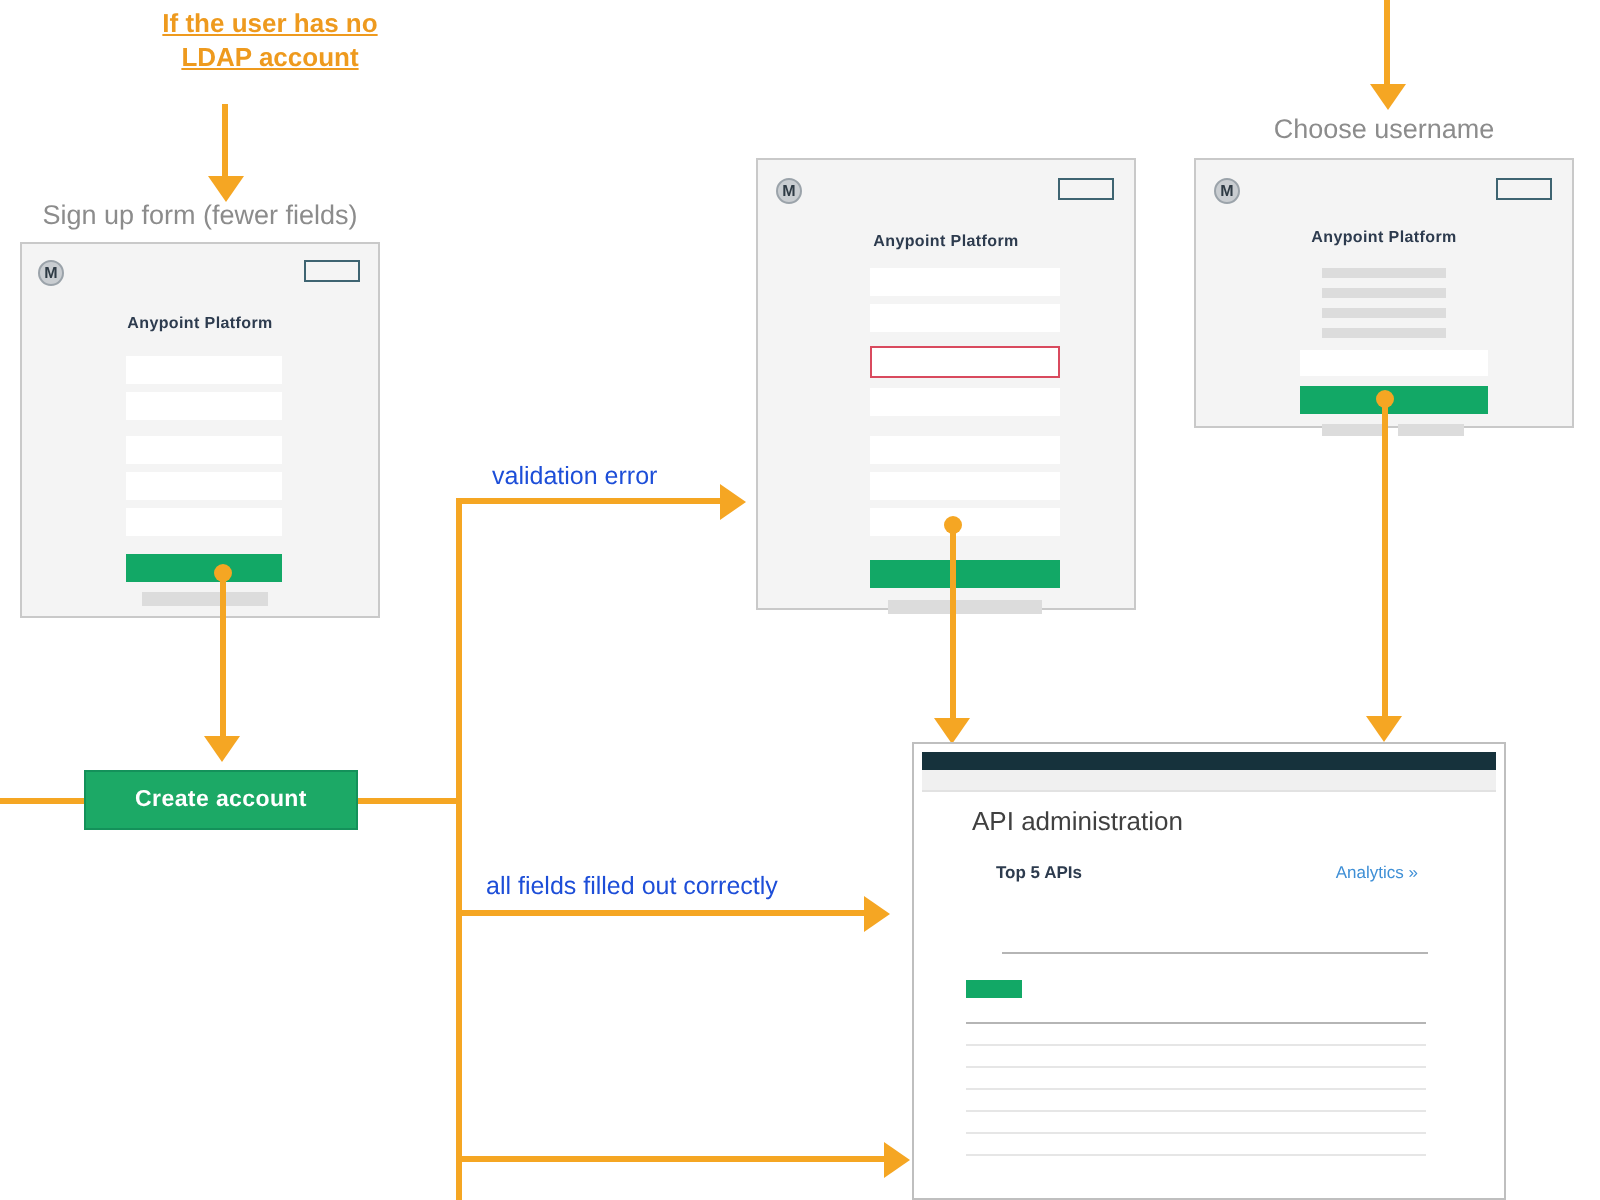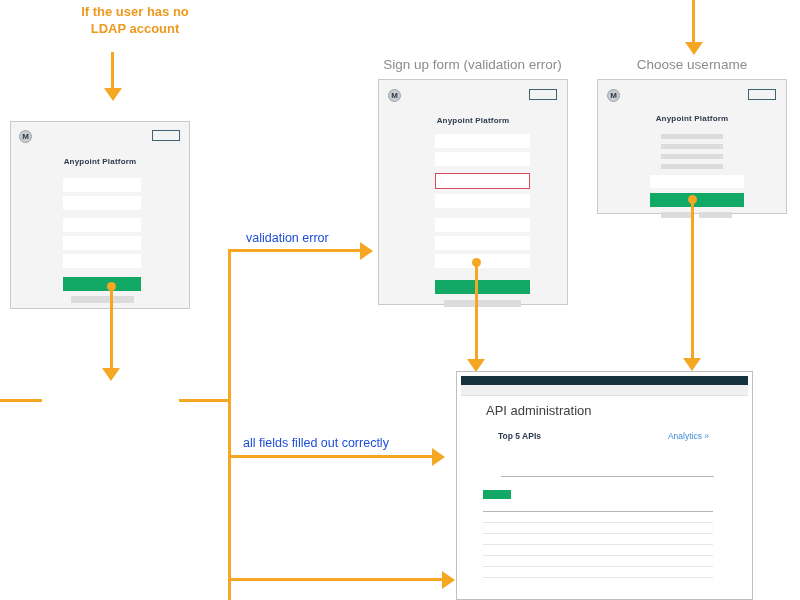--- a/index.html
+++ b/index.html
@@ -197,46 +197,46 @@
   }
 </style>
 </head>
 <body>
 
 <div id="canvas">
 
   <div class="conn-v" style="left:692px; top:-2px; height:46px;"></div>
   <div class="arrow-down" style="left:684.5px; top:42px;"></div>
 
-  <div class="flow-note" style="left:35px; top:3px; width:200px;">If the user has no
+  <div class="flow-note" style="left:35px; top:3px; width:200px;text-decoration:underline;">If the user has no
 LDAP account</div>
   <div class="conn-v" style="left:111px; top:52px; height:38px;"></div>
   <div class="arrow-down" style="left:103.5px; top:88px;"></div>
 
+  <div class="card-title" style="left:10px; top:100px; width:180px;">Sign up form (fewer fields)</div>
 
   <div class="wf-card" style="left:10px; top:121px; width:180px; height:188px;">
     <div class="wf-logo" style="left:8px; top:8px;">M</div>
     <div class="wf-topbtn" style="right:9px; top:8px; width:28px; height:11px;"></div>
     <div class="wf-brand" style="left:0; top:35px;">Anypoint Platform</div>
 
     <div class="wf-field" style="left:52px; top:56px; width:78px; height:14px;"></div>
     <div class="wf-field" style="left:52px; top:74px; width:78px; height:14px;"></div>
     <div class="wf-field" style="left:52px; top:96px; width:78px; height:14px;"></div>
     <div class="wf-field" style="left:52px; top:114px; width:78px; height:14px;"></div>
     <div class="wf-field" style="left:52px; top:132px; width:78px; height:14px;"></div>
 
     <div class="wf-cta" style="left:52px; top:155px; width:78px; height:14px;"></div>
     <div class="wf-sub" style="left:60px; top:174px; width:63px; height:7px;"></div>
   </div>
 
   <div class="conn-dot" style="left:106.5px; top:282px;"></div>
   <div class="conn-v" style="left:109.5px; top:286px; height:83px;"></div>
   <div class="arrow-down" style="left:102px; top:368px;"></div>
 
-  <div class="card-title" style="left:375px; top:57px; width:195px;">Sign up form (validation error)</div>
 
   <div class="wf-card" style="left:378px; top:79px; width:190px; height:226px;">
     <div class="wf-logo" style="left:9px; top:9px;">M</div>
     <div class="wf-topbtn" style="right:10px; top:9px; width:28px; height:11px;"></div>
     <div class="wf-brand" style="left:0; top:36px;">Anypoint Platform</div>
 
     <div class="wf-field" style="left:56px; top:54px; width:95px; height:14px;"></div>
     <div class="wf-field" style="left:56px; top:72px; width:95px; height:14px;"></div>
     <div class="wf-field-error" style="left:56px; top:93px; width:95px; height:16px;"></div>
     <div class="wf-field" style="left:56px; top:114px; width:95px; height:14px;"></div>
@@ -269,20 +269,23 @@
 
     <div class="wf-sub" style="left:63px; top:132px; width:33px; height:6px;"></div>
     <div class="wf-sub" style="left:101px; top:132px; width:33px; height:6px;"></div>
   </div>
 
   <div class="conn-dot" style="left:687.5px; top:195px;"></div>
   <div class="conn-v" style="left:690.5px; top:199px; height:160px;"></div>
   <div class="arrow-down" style="left:683px; top:358px;"></div>
 
   <div class="conn-h" style="left:0px; top:399px; width:42px;"></div>
+  <div class="flow-btn" style="left:42px; top:385px; width:137px; height:30px;">
+    <span>Create account</span>
+  </div>
 
   <div class="conn-h" style="left:179px; top:399px; width:52px;"></div>
   <div class="conn-v" style="left:228px; top:249px; height:352px;"></div>
 
   <div class="edge-label" style="left:246px; top:231px;">validation error</div>
   <div class="conn-h" style="left:228px; top:249px; width:133px;"></div>
   <div class="arrow-right" style="left:360px; top:241.5px;"></div>
 
   <div class="edge-label" style="left:243px; top:436px;">all fields filled out correctly</div>
   <div class="conn-h" style="left:228px; top:455px; width:205px;"></div>

